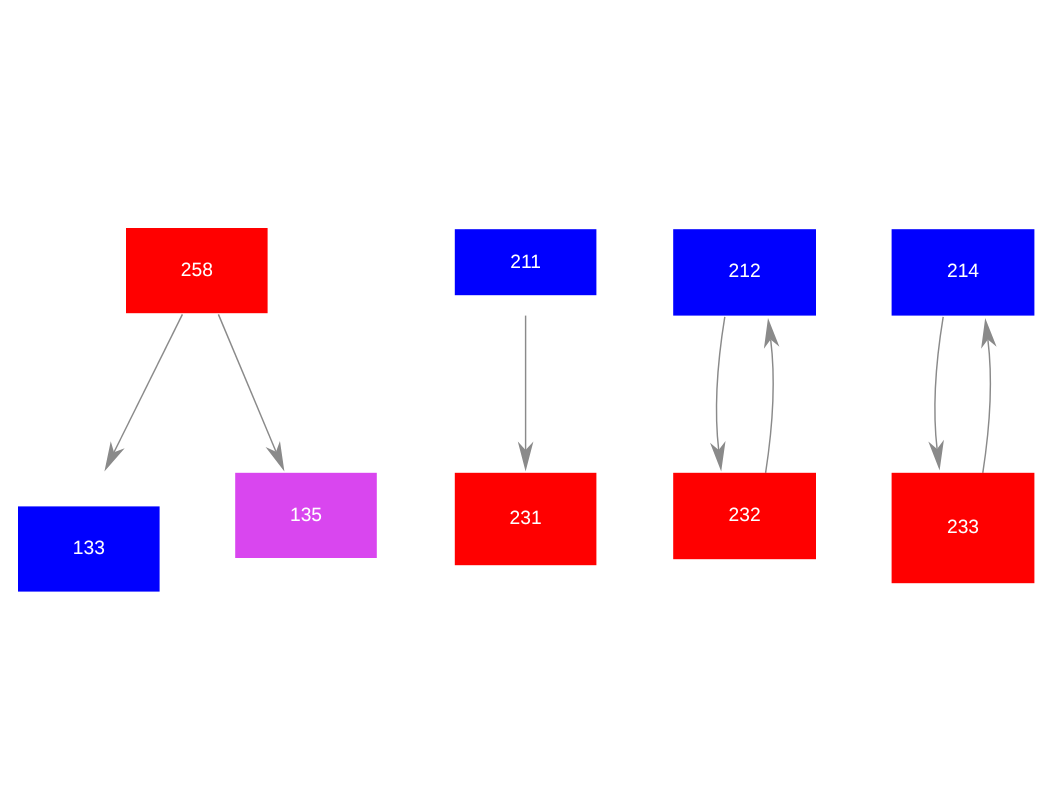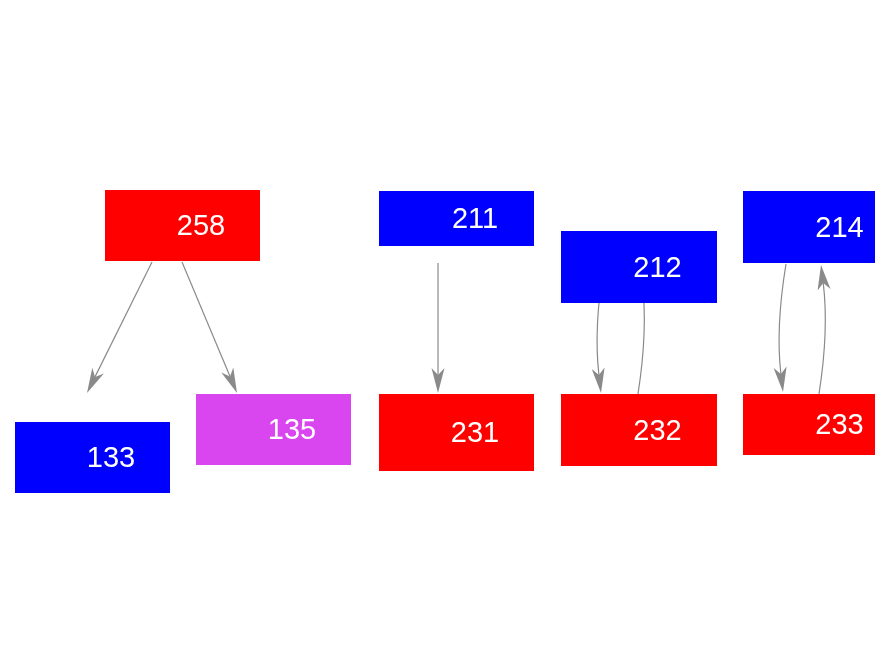--- a/index.html
+++ b/index.html
@@ -22,24 +22,23 @@
     width: 875px;
     height: 656px;
     pointer-events: none;
   }
   .node {
     position: absolute;
     display: flex;
     align-items: center;
     justify-content: center;
     color: #FFFFFF;
-    font-size: 29px;
+    font-size: 16px;
     line-height: 1;
     user-select: none;
-    padding-left: 37px;
   }
 </style>
 </head>
 <body style="background: rgb(255, 255, 255);">
 
 <div id="canvas">
   <svg id="edges" viewBox="0 0 875 656" xmlns="http://www.w3.org/2000/svg">
       <path d="M152,262 Q119.5,327.5 95.00057278413344,376.8757686965926" fill="none" stroke="#8A8A8A" stroke-width="1.2"></path>
       <polygon points="87.0,393.0 92.3,367.7 95.0,376.9 103.9,373.5" fill="#8A8A8A"></polygon>
       <path d="M182,262 Q209.5,327.5 230.03196922451255,376.4034176074753" fill="none" stroke="#8A8A8A" stroke-width="1.2"></path>
@@ -54,17 +53,17 @@
       <polygon points="783.0,392.0 773.6,367.9 780.9,374.1 786.6,366.4" fill="#8A8A8A"></polygon>
       <path d="M819,394 Q828.9989185291959,329.6395181167317 823.2105770115732,282.8637439881987" fill="none" stroke="#8A8A8A" stroke-width="1.2"></path>
       <polygon points="821.0,265.0 830.5,289.0 823.2,282.9 817.6,290.6" fill="#8A8A8A"></polygon>
     </svg>
 
   <div class="node" style="left: 105px; top: 190px; width: 118px; height: 71px; background: rgb(255, 0, 0); color: rgb(255, 255, 255);">258</div>
   <div class="node" style="left: 15px; top: 394px; width: 118px; height: 71px; background: rgb(0, 0, 255); color: rgb(255, 255, 255); margin-top: 28px;">133</div>
   <div class="node" style="left: 196px; top: 394px; width: 118px; height: 71px; background: #d946ef; color: rgb(255, 255, 255);">135</div>
   <div class="node" style="left: 379px; top: 191px; width: 118px; height: 55px; background: rgb(0, 0, 255); color: rgb(255, 255, 255);">211</div>
   <div class="node" style="left: 379px; top: 394px; width: 118px; height: 77px; background: rgb(255, 0, 0); color: rgb(255, 255, 255);">231</div>
-  <div class="node" style="left: 561px; top: 191px; width: 119px; height: 72px; background: rgb(0, 0, 255); color: rgb(255, 255, 255); margin-top: 40px;">212</div>
+  <div class="node" style="left: 561px; top: 191px; width: 119px; height: 72px; background: rgb(0, 0, 255); color: rgb(255, 255, 255);">212</div>
   <div class="node" style="left: 561px; top: 394px; width: 119px; height: 72px; background: rgb(255, 0, 0); color: rgb(255, 255, 255);">232</div>
   <div class="node" style="left: 743px; top: 191px; width: 119px; height: 72px; background: rgb(0, 0, 255); color: rgb(255, 255, 255); text-align: right;">214</div>
-  <div class="node" style="left: 743px; top: 394px; width: 119px; height: 61px; background: rgb(255, 0, 0); color: rgb(255, 255, 255);">233</div>
+  <div class="node" style="left: 743px; top: 394px; width: 119px; height: 92px; background: rgb(255, 0, 0); color: rgb(255, 255, 255);">233</div>
 </div>
 
 </body></html>

